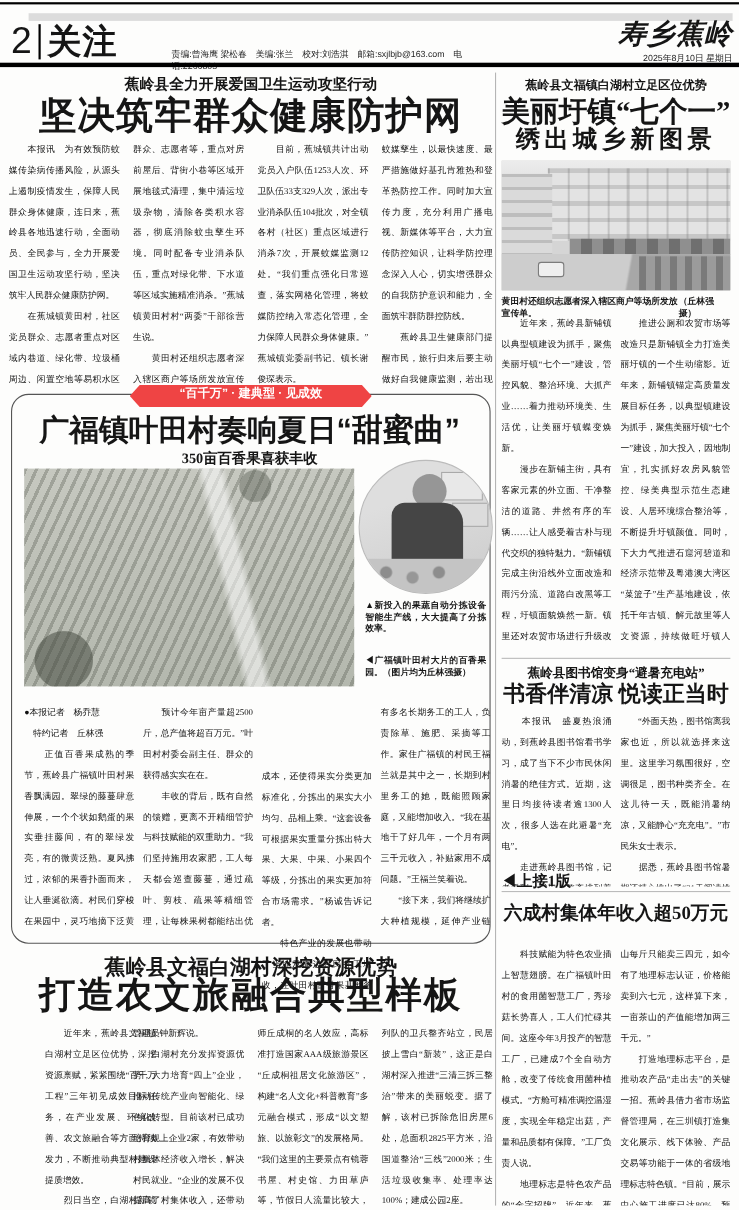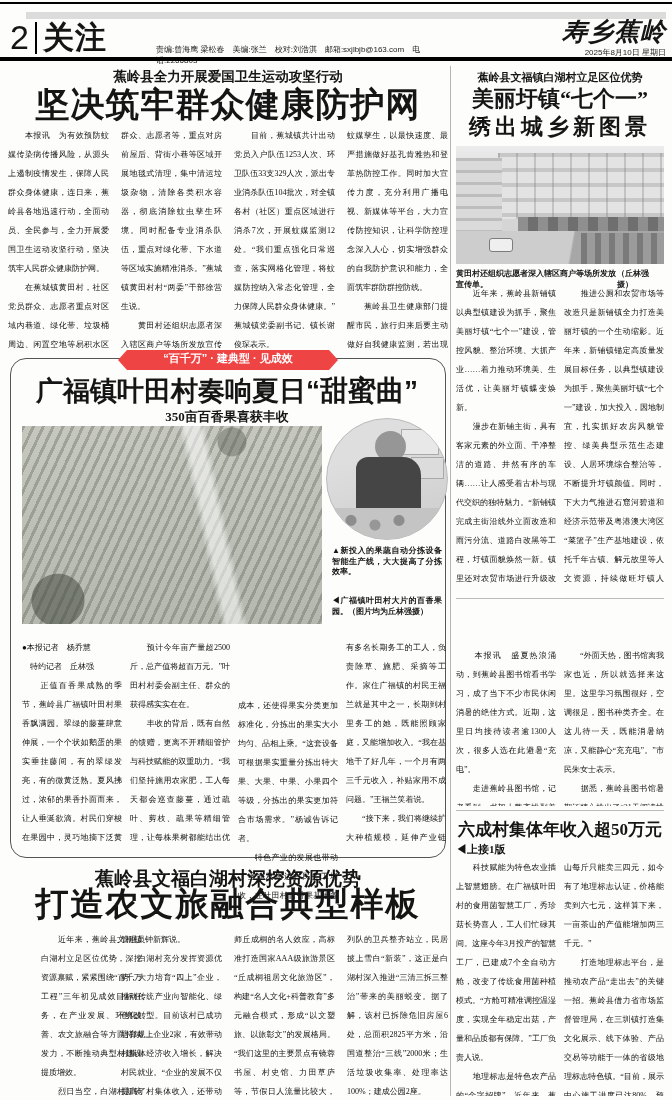--- a/index.html
+++ b/index.html
@@ -133,21 +133,21 @@
 　　烈日当空，白湖村新镜山石场呈现出一片繁忙景象。这里进出厂区的道路全面实现硬底化，扬尘较以往大幅降低。“我在这儿干了7年，每月工资6000多元，在家门口上班，家里方方面面都能照顾到。”新镜山石场</div>
   <div class="abs col" style="left:121px;top:930px;width:101px;height:166px;">管理员钟新辉说。
 　　白湖村充分发挥资源优势，大力培育“四上”企业，推动传统产业向智能化、绿色化转型。目前该村已成功培育规上企业2家，有效带动村集体经济收入增长，解决村民就业。“企业的发展不仅提高了村集体收入，还带动了村民在家门口就业。”白湖村党委副书记、村委会副主任丘弗柱说。
 　　同时，白湖村精耕“文旅富矿”，为深入推动农文旅融合发展，依托国际数学大</div>
   <div class="abs col" style="left:234px;top:930px;width:101px;height:166px;">师丘成桐的名人效应，高标准打造国家AAA级旅游景区“丘成桐祖居文化旅游区”，构建“名人文化+科普教育”多元融合模式，形成“以文塑旅、以旅彰文”的发展格局。“我们这里的主要景点有镜蓉书屋、村史馆、力田草庐等，节假日人流量比较大，还有研学团队来参观学习。”丘秀柱说。
 　　与此同时，村庄颜值也正悄然“蜕变换装”。崭新的分类垃圾桶像</div>
   <div class="abs col" style="left:347px;top:930px;width:101px;height:166px;">列队的卫兵整齐站立，民居披上雪白“新装”，这正是白湖村深入推进“三清三拆三整治”带来的美丽蜕变。据了解，该村已拆除危旧房屋6处，总面积2825平方米，沿国道整治“三线”2000米；生活垃圾收集率、处理率达100%；建成公园2座。
 　　接下来，白湖村将持续激活“工业+农文旅”双引擎，努力绘就乡村振兴新图景。（杨乔慧　林佳）</div>
 
   <div class="abs kicker" style="left:456px;top:70px;width:208px;font-size:11px;">蕉岭县文福镇白湖村立足区位优势</div>
-  <div class="abs headline" style="left:456px;top:84px;width:208px;font-size:22px;">美丽圩镇“七个一”</div>
+  <div class="abs headline" style="left:456px;top:84px;width:208px;font-size:26px;">美丽圩镇“七个一”</div>
   <div class="abs headline" style="left:456px;top:112px;width:208px;font-size:22px;letter-spacing:4px;">绣出城乡新图景</div>
 
   <div class="abs photo" style="left:456px;top:146px;width:208px;height:118px;">
     <div class="abs street-sky"></div>
     <div class="abs street-bldg"></div>
     <div class="abs street-bldg2"></div>
     <div class="abs street-awning"></div>
     <div class="abs street-road"></div>
     <div class="abs street-stalls"></div>
     <div class="abs street-car"></div>
@@ -155,28 +155,30 @@
   <div class="abs" style="left:456px;top:268px;width:208px;display:flex;justify-content:space-between;font-size:8px;font-weight:700;">
     <span>黄田村还组织志愿者深入辖区商户等场所发放宣传单。</span>
     <span>（丘林强　摄）</span>
   </div>
   <div class="abs col" style="left:456px;top:284px;width:100px;height:308px;">　　近年来，蕉岭县新铺镇以典型镇建设为抓手，聚焦美丽圩镇“七个一”建设，管控风貌、整治环境、大抓产业……着力推动环境美、生活优，让美丽圩镇蝶变焕新。
 　　漫步在新铺主街，具有客家元素的外立面、干净整洁的道路、井然有序的车辆……让人感受着古朴与现代交织的独特魅力。“新铺镇完成主街沿线外立面改造和雨污分流、道路白改黑等工程，圩镇面貌焕然一新。镇里还对农贸市场进行升级改造，划行归市、规范经营，买菜环境舒适多了。”圩镇居民林阿姨说，如今的新铺圩镇，路畅、街净、景美，群众的获得感实实在在。</div>
   <div class="abs col" style="left:564px;top:284px;width:100px;height:308px;">　　推进公厕和农贸市场等改造只是新铺镇全力打造美丽圩镇的一个生动缩影。近年来，新铺镇锚定高质量发展目标任务，以典型镇建设为抓手，聚焦美丽圩镇“七个一”建设，加大投入，因地制宜，扎实抓好农房风貌管控、绿美典型示范生态建设、人居环境综合整治等，不断提升圩镇颜值。同时，下大力气推进石窟河碧道和经济示范带及粤港澳大湾区“菜篮子”生产基地建设，依托千年古镇、解元故里等人文资源，持续做旺圩镇人气，推动农文旅深度融合，让群众的获得感、幸福感成色更足。（杨乔慧）</div>
 
   <div class="abs hrule" style="left:456px;top:598px;width:208px;"></div>
 
+  <div class="abs kicker" style="left:456px;top:604px;width:208px;font-size:11.5px;">蕉岭县图书馆变身“避暑充电站”</div>
+  <div class="abs headline" style="left:456px;top:617px;width:208px;font-size:20px;">书香伴清凉 悦读正当时</div>
   <div class="abs col" style="left:456px;top:646px;width:100px;height:160px;">　　本报讯　盛夏热浪涌动，到蕉岭县图书馆看书学习，成了当下不少市民休闲消暑的绝佳方式。近期，这里日均接待读者逾1300人次，很多人选在此避暑“充电”。
 　　走进蕉岭县图书馆，记者看到，书架上整齐排列着琳琅满目的各类书籍，市民们安静地穿梭、挑选心仪的读物。在自习区里，学子们正埋头学习，神情专注。</div>
   <div class="abs col" style="left:564px;top:646px;width:100px;height:160px;">　　“外面天热，图书馆离我家也近，所以就选择来这里。这里学习氛围很好，空调很足，图书种类齐全。在这儿待一天，既能消暑纳凉，又能静心“充充电”。”市民朱女士表示。
 　　据悉，蕉岭县图书馆暑期还精心推出了“21天阅读挑战赛”等活动，吸引众多读者参与。（杨乔慧）</div>
 
   <div class="abs hrule" style="left:456px;top:810px;width:208px;"></div>
 
   <div class="abs headline" style="left:456px;top:818px;width:208px;font-size:17px;">六成村集体年收入超50万元</div>
-  <div class="abs" style="left:456px;top:842px;width:208px;font-size:11px;font-weight:700;">◀上接1版</div>
+  <div class="abs" style="left:456px;top:792px;width:208px;font-size:14px;font-weight:700;">◀上接1版</div>
   <div class="abs col" style="left:456px;top:858px;width:100px;height:238px;">　　科技赋能为特色农业插上智慧翅膀。在广福镇叶田村的食用菌智慧工厂，秀珍菇长势喜人，工人们忙碌其间。这座今年3月投产的智慧工厂，已建成7个全自动方舱，改变了传统食用菌种植模式。“方舱可精准调控温湿度，实现全年稳定出菇，产量和品质都有保障。”工厂负责人说。
 　　地理标志是特色农产品的“金字招牌”。近年来，蕉岭县持续挖掘“蕉岭绿茶”等地理标志产品价值，不断擦亮特色农业品牌。“以前我们的高山绿茶，一斤茶</div>
   <div class="abs col" style="left:564px;top:858px;width:100px;height:238px;">山每斤只能卖三四元，如今有了地理标志认证，价格能卖到六七元，这样算下来，一亩茶山的产值能增加两三千元。”
 　　打造地理标志平台，是推动农产品“走出去”的关键一招。蕉岭县借力省市场监督管理局，在三圳镇打造集文化展示、线下体验、产品交易等功能于一体的省级地理标志特色镇。“目前，展示中心施工进度已达80%，预计9月即可投入使用。”三圳镇干部廖裕平说。
 　　如今，全县有“产业村长”36名，农业龙头企业40家，农民专业合作社455家，家庭农场401家，农业社会化服务组织32家，所有行政村集体经济年收入稳定超15万元，60%的村突破50万元。（杨乔慧　申俊杰）</div>
 
 </div>
 
 </body></html>

